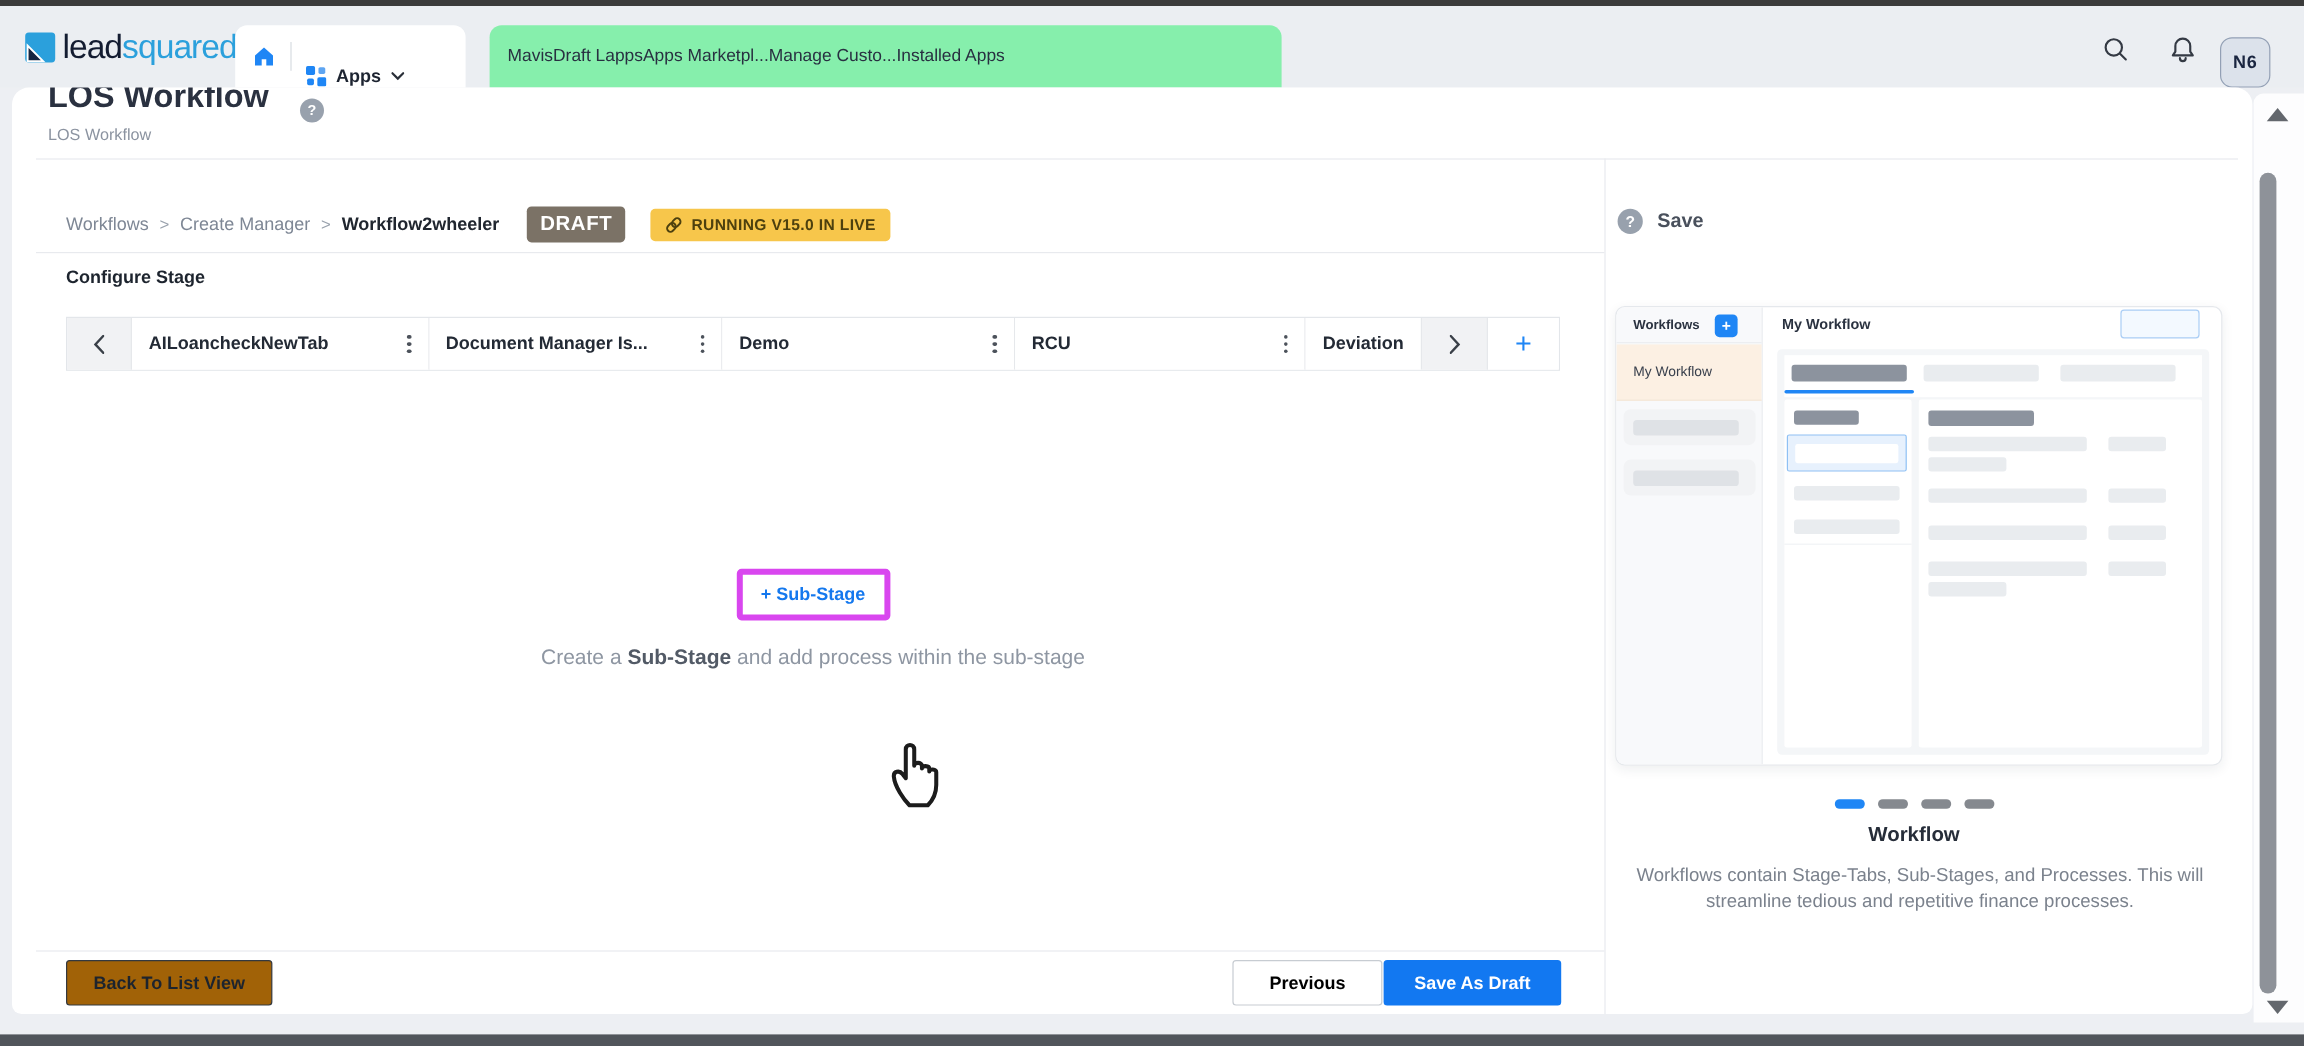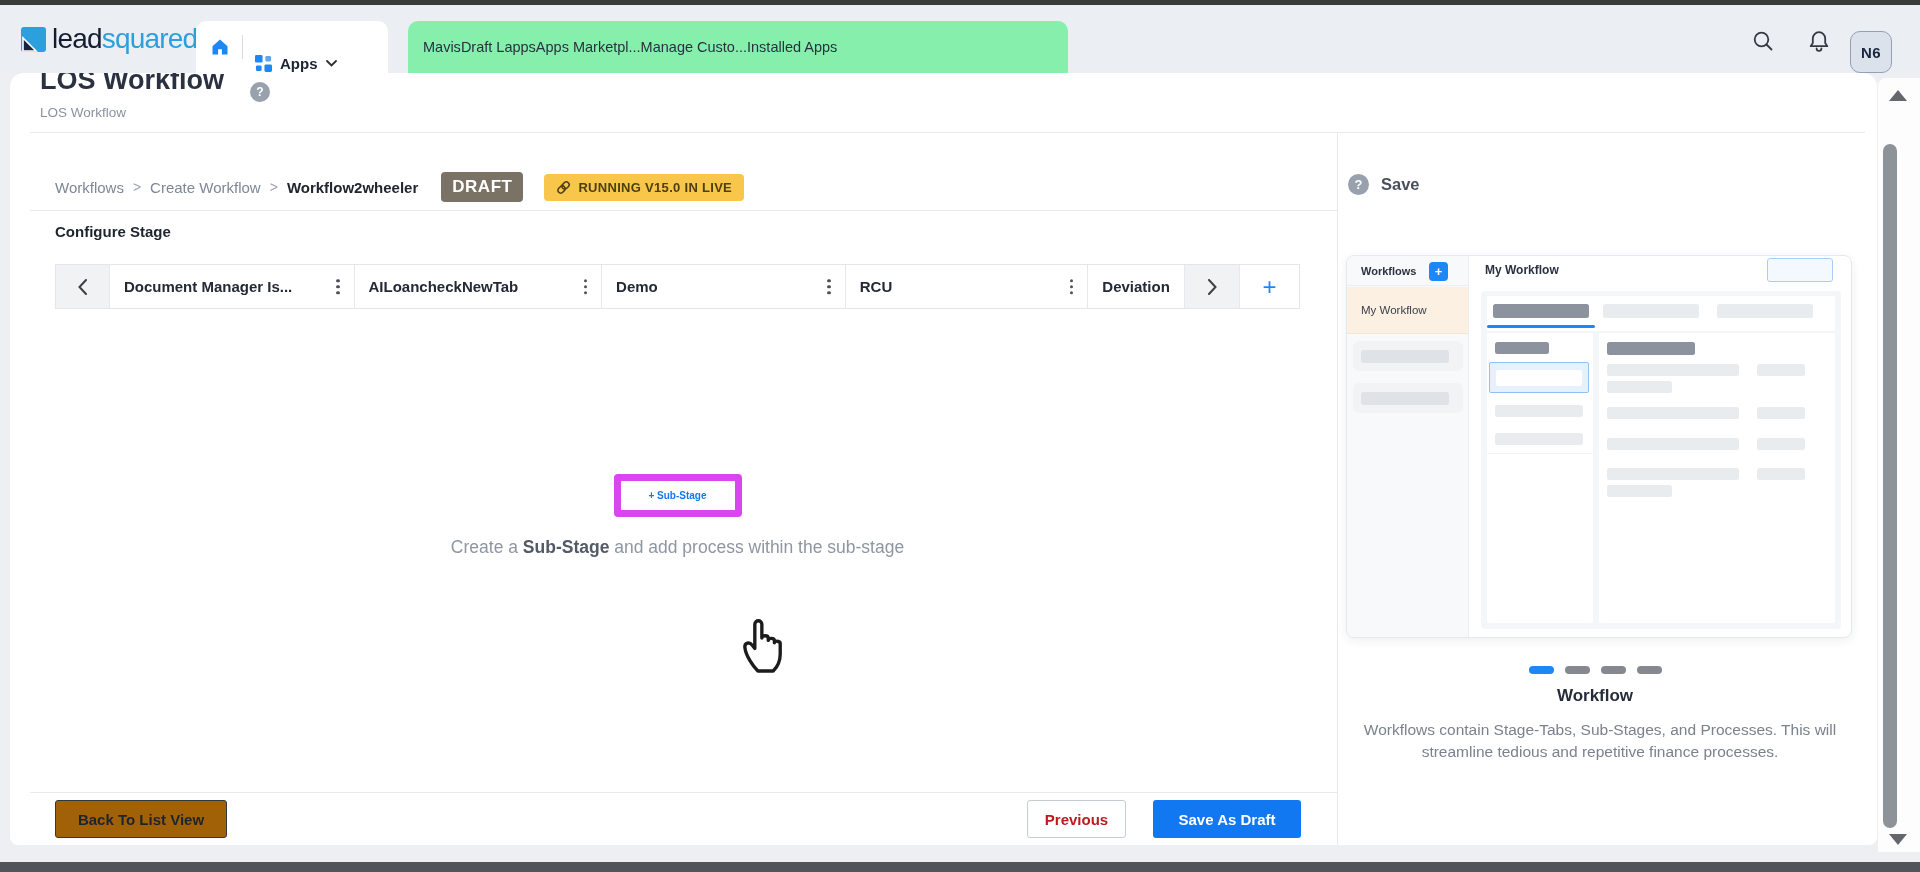--- a/index.html
+++ b/index.html
@@ -73,33 +73,33 @@
   .stage-tab .tab-label { font-size:15px; font-weight:600; color:#232a35; white-space:nowrap; overflow:hidden; }
   .kebab { position:absolute; right:11px; top:50%; transform:translateY(-50%); display:flex;
            flex-direction:column; gap:2.5px; cursor:pointer; background:none; border:none; padding:3px; }
   .kebab i { width:3.5px; height:3.5px; border-radius:50%; background:#4c525b; }
   .add-cell { width:59px; background:#fff; border:none; color:#1f86f5; font-size:24px; font-weight:400;
               cursor:pointer; display:flex; align-items:center; justify-content:center; font-family:inherit; }
 
   
   .stage-body { position:absolute; left:45px; top:236px; width:1245px; height:483px; }
   .substage-btn { position:absolute; left:50%; transform:translateX(-50%); top:165px; width:128px; height:43px;
-                  background:#fff; border:7px solid #d946ef; border-radius:4px; color:#1478ee;
-                  font-family:inherit; font-size:10px; font-weight:600; cursor:pointer; }
+                  background:#fff; border:5px solid #d946ef; border-radius:4px; color:#1478ee;
+                  font-family:inherit; font-size:15px; font-weight:600; cursor:pointer; }
   .stage-caption { position:absolute; top:228px; width:100%; text-align:center; font-size:17.5px; color:#8e96a2; }
   .stage-caption .em { color:#525a66; font-weight:600; }
 
   
   .cursor-wrap { position:absolute; left:728px; top:540px; width:52px; height:64px; pointer-events:none; }
 
   
   .btn { position:absolute; top:727px; height:38px; border-radius:3px; font-family:inherit;
          font-size:15px; font-weight:600; cursor:pointer; }
   .btn-back { left:45px; width:172px; background:#a16207; border:1.5px solid #33383f; color:#1d242e; }
-  .btn-prev { left:1017px; width:99px; background:#fff; border:1px solid #c7ccd2; color:#b91c1c; }
+  .btn-prev { left:1017px; width:125px; background:#fff; border:1px solid #c7ccd2; color:#000000; }
   .btn-save { left:1143px; width:148px; background:#1278f1; border:none; color:#ffffff; }
 
   
   .guide-header { position:absolute; left:1338px; top:101px; display:flex; align-items:center; gap:12px; }
   .guide-header .label { font-size:16.5px; font-weight:600; color:#49505c; }
   .guide-card { position:absolute; left:1336px; top:182px; width:506px; height:383px; background:#fff;
                 border:1px solid #e5e8ec; border-radius:8px; box-shadow:0 3px 10px rgba(30,40,60,.07); overflow:hidden; }
   .g-sidebar { position:absolute; left:0; top:0; width:122px; height:100%; background:#f8f9fb; border-right:1px solid #eceef1; }
   .g-sb-head { position:absolute; left:0; top:0; width:100%; height:30px; border-bottom:1px solid #eceef1; }
   .g-sb-title { position:absolute; left:14px; top:9px; font-size:11px; font-weight:700; color:#2a3240; }
@@ -205,21 +205,21 @@
 
   <main class="main-panel">
     <h1 class="page-title">LOS Workflow</h1>
     <span class="help-badge help-title">?</span>
     <div class="page-subtitle">LOS Workflow</div>
     <div class="hdiv div-title"></div>
 
     <div class="breadcrumb">
       <a>Workflows</a>
       <span class="crumb-sep">&gt;</span>
-      <a>Create Workflow</a>
+      <a>Create Manager</a>
       <span class="crumb-sep">&gt;</span>
       <span class="crumb-current">Workflow2wheeler</span>
       <span class="badge-draft">DRAFT</span>
       <span class="badge-running">
         <svg width="15" height="15" viewBox="0 0 16 16">
           <g transform="rotate(-45 8 8)" fill="none" stroke="#4d400e" stroke-width="1.7">
             <rect x="0.8" y="5" width="8.4" height="6" rx="3"></rect>
             <rect x="6.8" y="5" width="8.4" height="6" rx="3"></rect>
           </g>
         </svg>
@@ -229,30 +229,30 @@
     <div class="hdiv div-crumb"></div>
 
     <h2 class="section-title">Configure Stage</h2>
 
     <div class="tabstrip">
       <button class="nav-cell prev">
         <svg width="9" height="16" viewBox="0 0 9 16">
           <polyline points="8,1 1.5,8 8,15" fill="none" stroke="#3a4048" stroke-width="2" stroke-linecap="round"></polyline>
         </svg>
       </button>
+      <div class="stage-tab tab-1">
+        <span class="tab-label">AILoancheckNewTab</span>
+        <button class="kebab">
+            <i></i>
+            <i></i>
+            <i></i>
+          </button>
+      </div>
       <div class="stage-tab tab-2">
         <span class="tab-label">Document Manager Is...</span>
-        <button class="kebab">
-            <i></i>
-            <i></i>
-            <i></i>
-          </button>
-      </div>
-      <div class="stage-tab tab-1">
-        <span class="tab-label">AILoancheckNewTab</span>
         <button class="kebab">
             <i></i>
             <i></i>
             <i></i>
           </button>
       </div>
       <div class="stage-tab tab-3">
         <span class="tab-label">Demo</span>
         <button class="kebab">
             <i></i>

